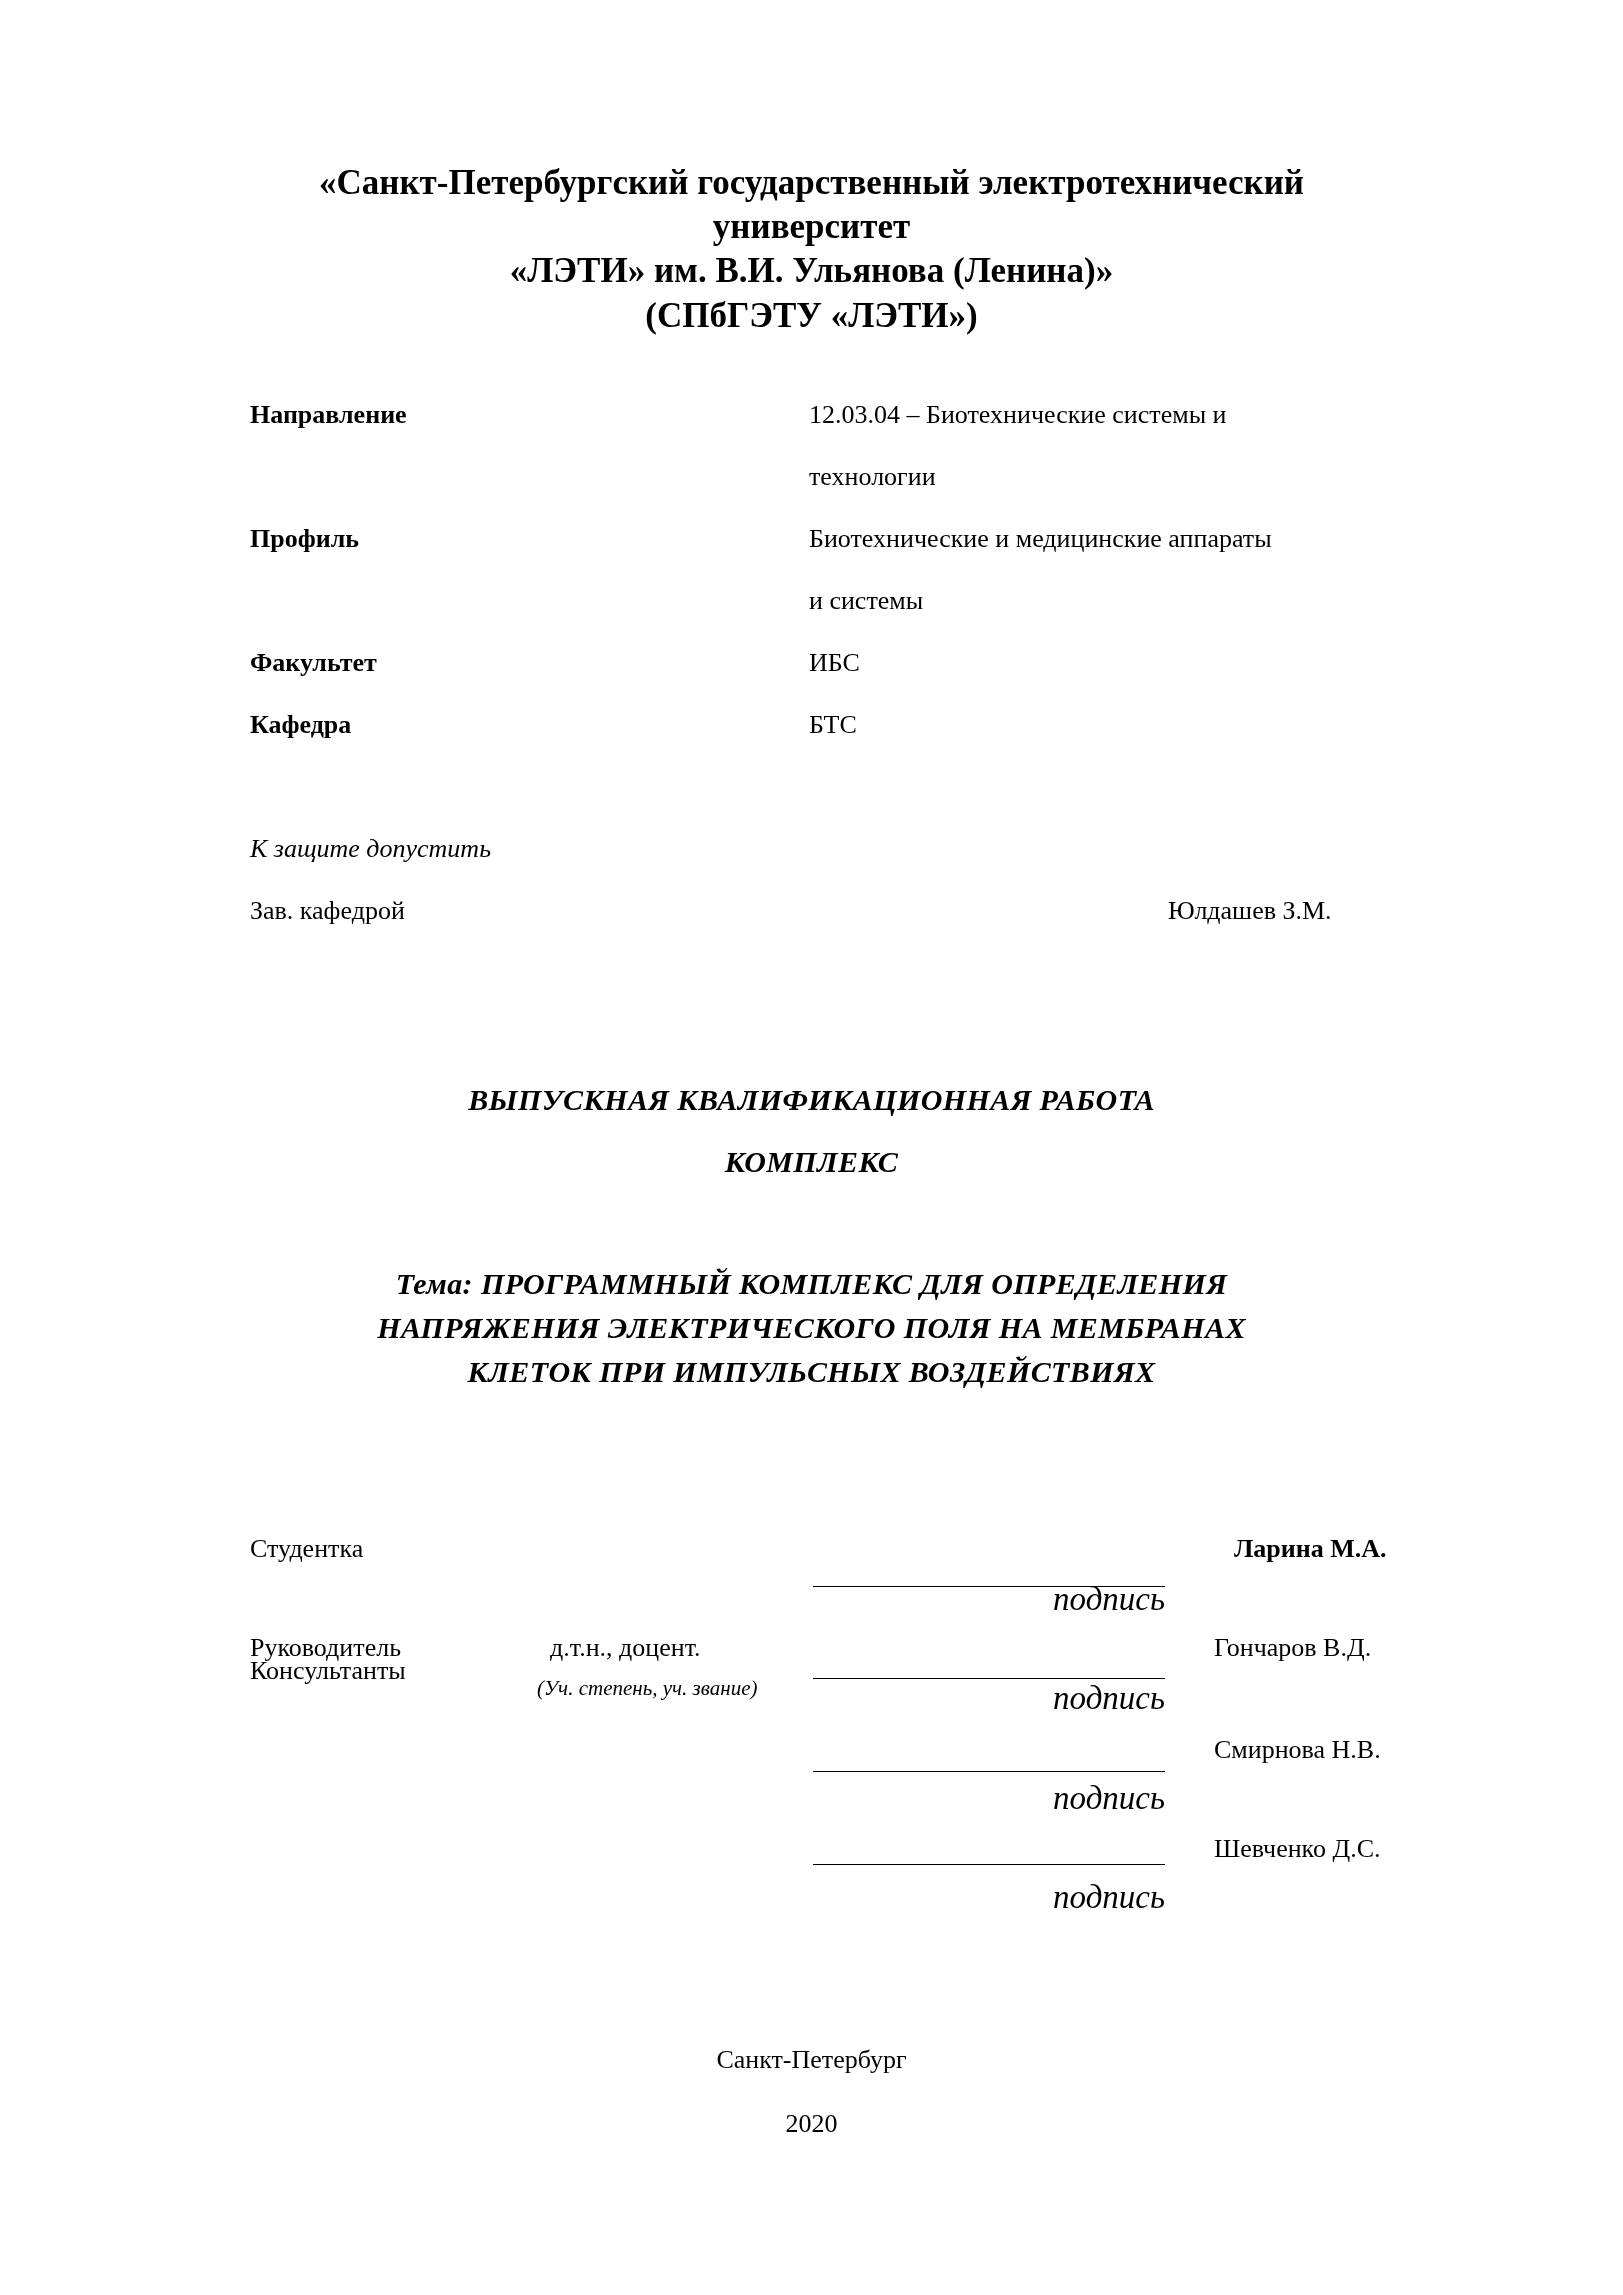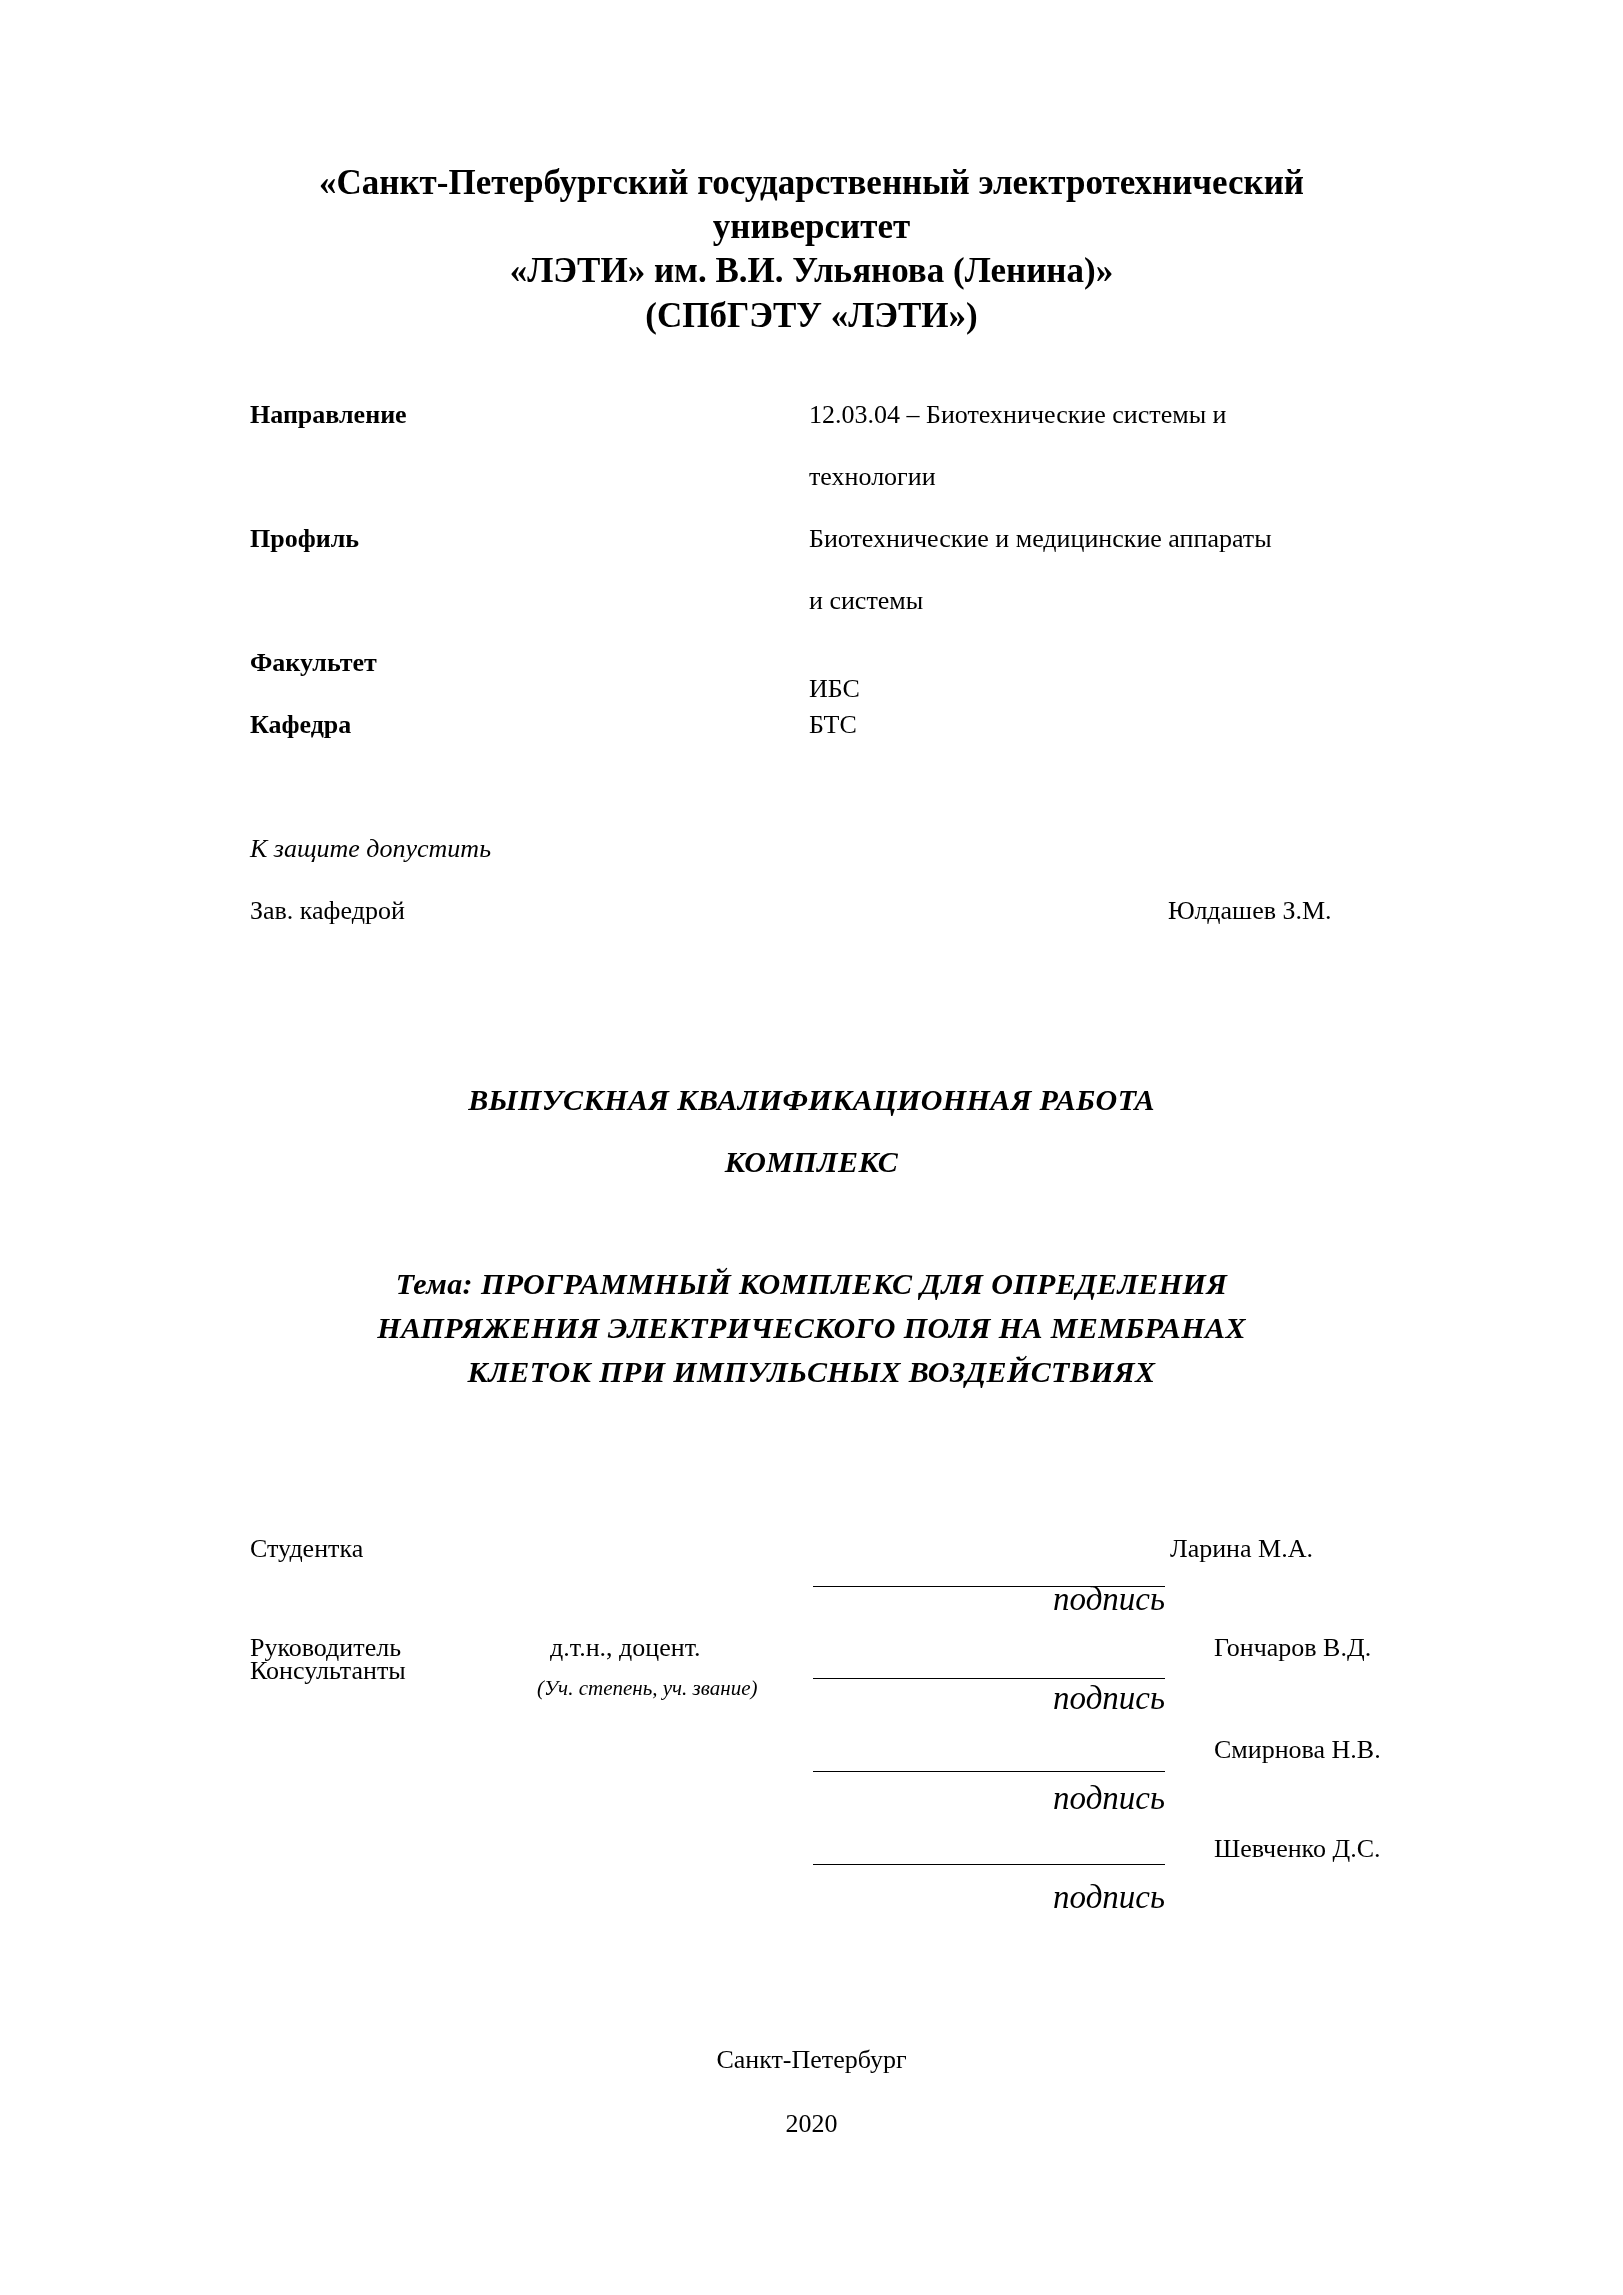--- a/index.html
+++ b/index.html
@@ -27,21 +27,21 @@
 <div>
   <div class="abs body b" style="left:250px; top:402px;">Направление</div>
   <div class="abs body" style="left:809px; top:402px;">12.03.04 – Биотехнические системы и</div>
   <div class="abs body" style="left:809px; top:464px;">технологии</div>
 
   <div class="abs body b" style="left:250px; top:526px;">Профиль</div>
   <div class="abs body" style="left:809px; top:526px;">Биотехнические и медицинские аппараты</div>
   <div class="abs body" style="left:809px; top:588px;">и системы</div>
 
   <div class="abs body b" style="left:250px; top:650px;">Факультет</div>
-  <div class="abs body" style="left:809px; top:650px;margin-top:26px;">ИБС</div>
+  <div class="abs body" style="left:809px; top:650px;">ИБС</div>
 
   <div class="abs body b" style="left:250px; top:712px;">Кафедра</div>
   <div class="abs body" style="left:809px; top:712px;">БТС</div>
 </div>
 
 <div class="abs body i" style="left:250px; top:836px;">К защите допустить</div>
 <div class="abs body" style="left:250px; top:898px;">Зав. кафедрой</div>
 <div class="abs body" style="left:1168px; top:898px;">Юлдашев З.М.</div>
 
 <div class="abs center ttl" style="top:1085px;">ВЫПУСКНАЯ КВАЛИФИКАЦИОННАЯ РАБОТА</div>
@@ -49,21 +49,21 @@
 
 <div class="abs center ttl" style="top:1269px;">Тема: ПРОГРАММНЫЙ КОМПЛЕКС ДЛЯ ОПРЕДЕЛЕНИЯ</div>
 <div class="abs center ttl" style="top:1313px;">НАПРЯЖЕНИЯ ЭЛЕКТРИЧЕСКОГО ПОЛЯ НА МЕМБРАНАХ</div>
 <div class="abs center ttl" style="top:1357px;">КЛЕТОК ПРИ ИМПУЛЬСНЫХ ВОЗДЕЙСТВИЯХ</div>
 
 <div>
 
   <div class="abs body" style="left:250px; top:1536px;">Студентка</div>
   <div class="sigline" style="top:1586px;"></div>
   <div class="sigcap" style="top:1583px;">подпись</div>
-  <div class="abs body" style="left:1170px; top:1536px;">Ларина М.А.</div>
+  <div class="abs body" style="left:1234px; top:1536px;font-weight:bold;">Ларина М.А.</div>
 
   <div class="abs body" style="left:250px; top:1635px;">Руководитель</div>
   <div class="abs body" style="left:550px; top:1635px;">д.т.н., доцент.</div>
   <div class="abs small" style="left:537px; top:1678px;">(Уч. степень, уч. звание)</div>
   <div class="sigline" style="top:1678px;"></div>
   <div class="sigcap" style="top:1682px;">подпись</div>
   <div class="abs body" style="left:1214px; top:1635px;">Гончаров В.Д.</div>
 
   <div class="abs body" style="left:250px; top:1658px;">Консультанты</div>
   <div class="sigline" style="top:1771px;"></div>

